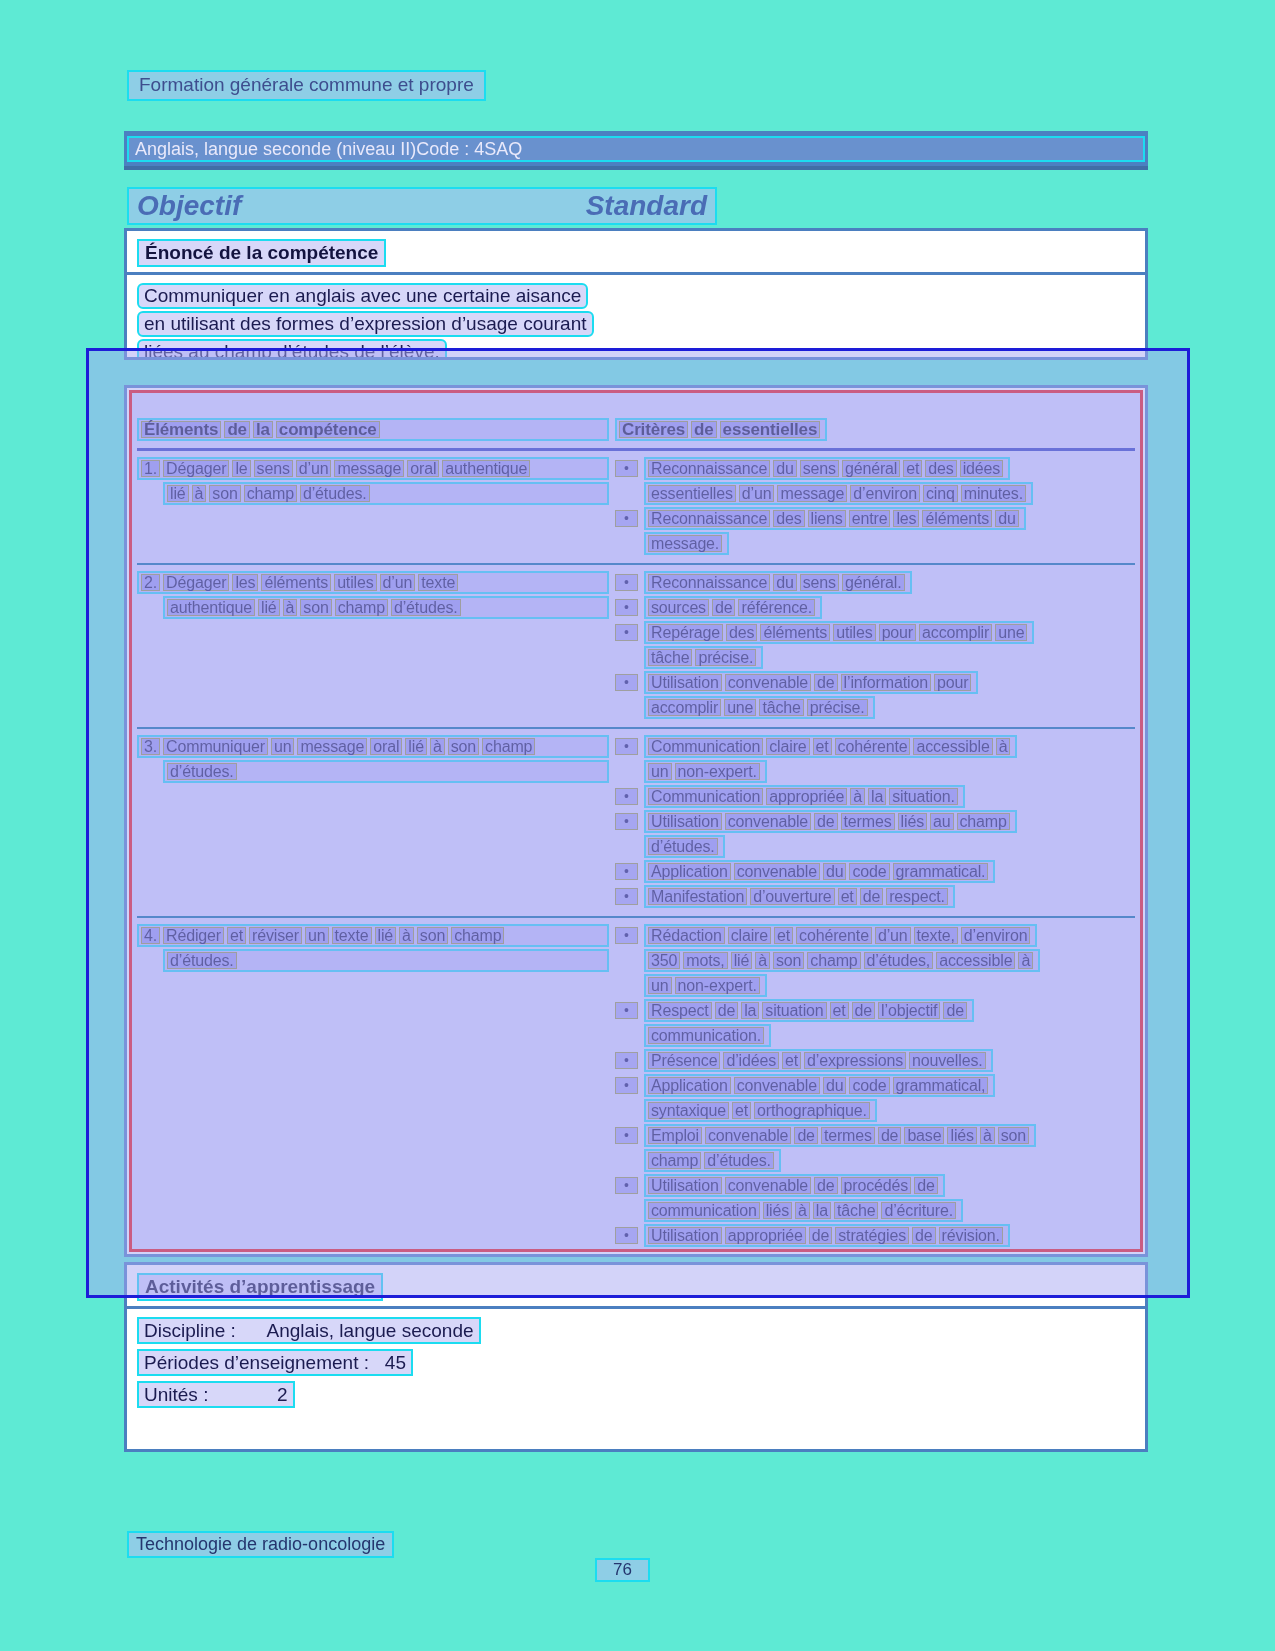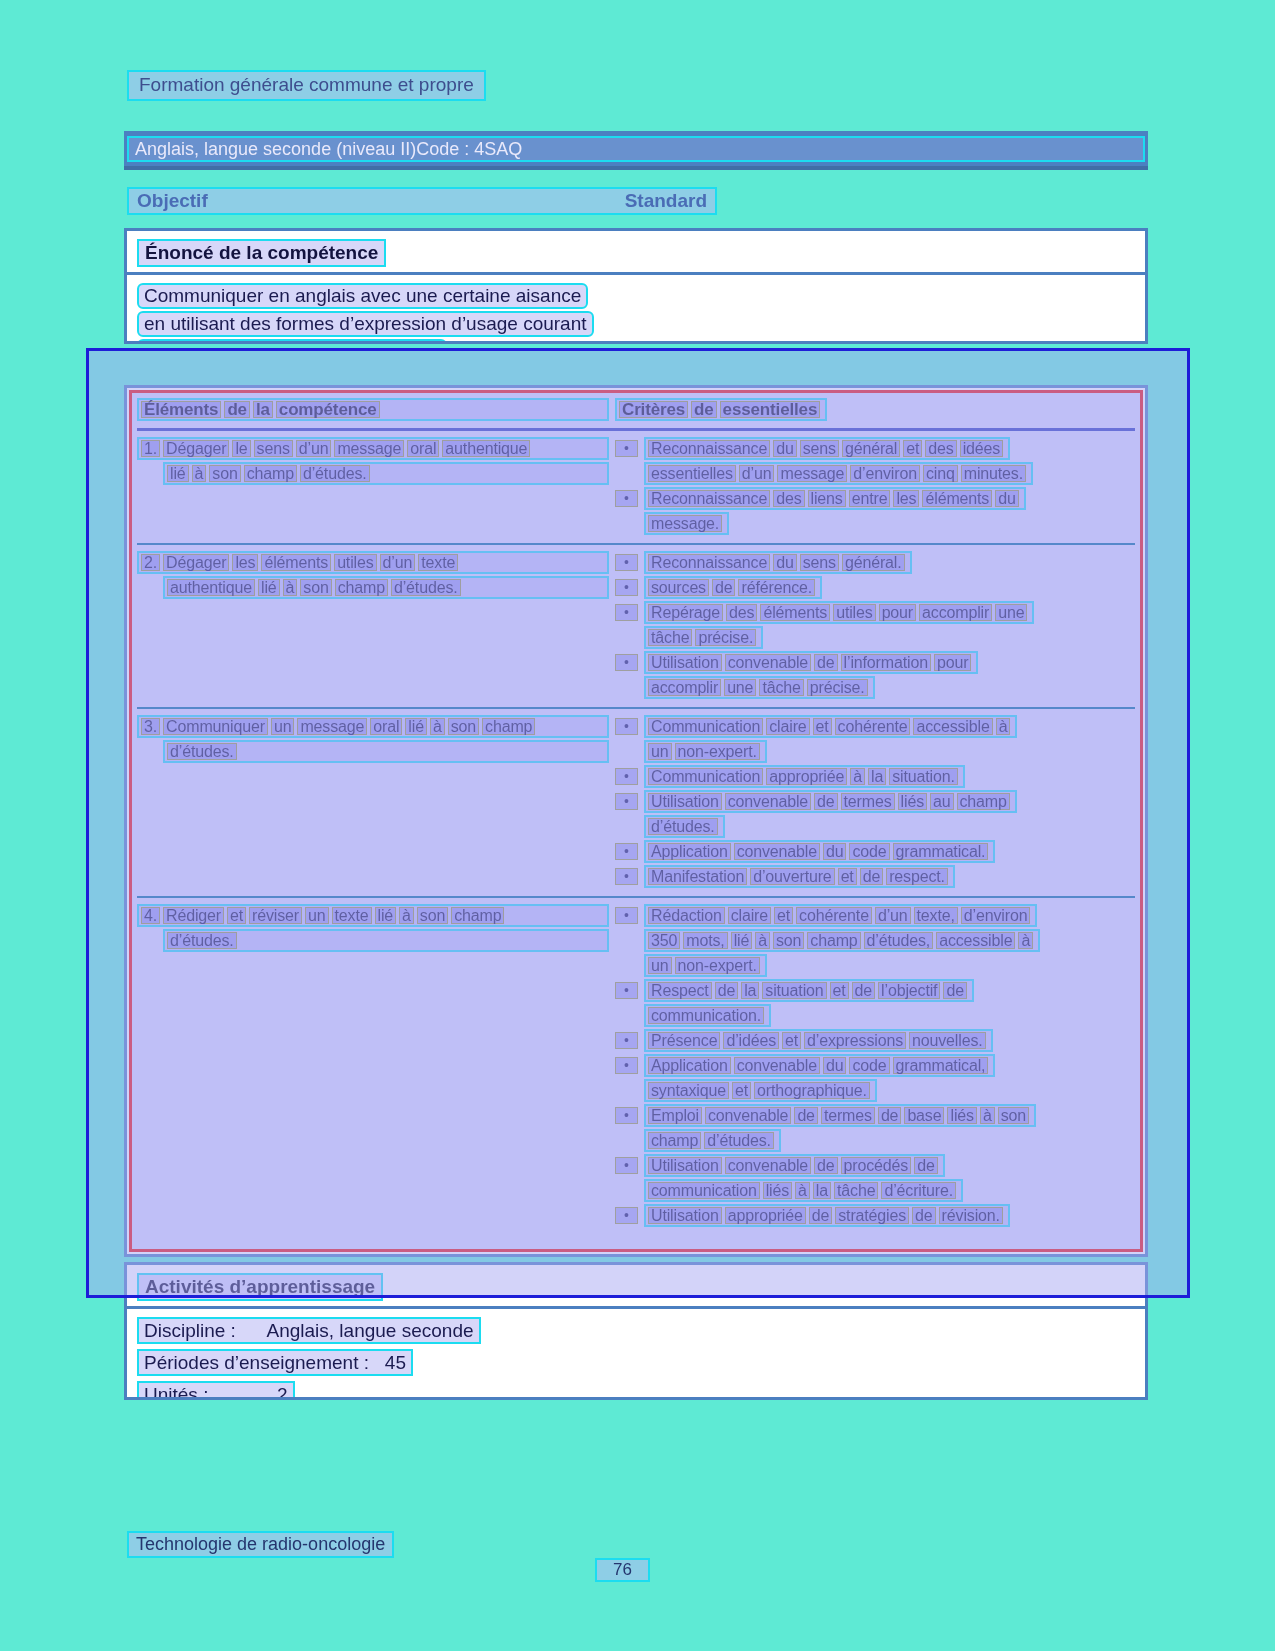--- a/index.html
+++ b/index.html
@@ -13,35 +13,35 @@
        font-size:19px;color:#3e4e8e;}
 
   .bar{position:absolute;left:124px;top:131px;width:1024px;height:35px;
        background:#4b80c1;border-bottom:4px solid #406ea6;box-sizing:content-box;}
   .barline{position:absolute;left:3px;right:3px;top:5px;bottom:4px;display:flex;
        justify-content:flex-start;align-items:center;padding:0 6px;
        background:rgba(195,195,248,.25);color:#e9e9fb;font-size:18px;}
 
   .obj{position:absolute;left:127px;top:187px;width:590px;display:flex;
        justify-content:space-between;padding:1px 8px;}
-  .objtxt{font-weight:bold;color:#4a6cb5;font-size:19px;}
+  .objtxt{font-weight:bold;font-style:italic;color:#4a6cb5;font-size:28px;}
 
   .box{position:absolute;left:124px;width:1024px;border:3px solid #4b7fc0;
        background:#fff;box-sizing:border-box;}
   .btitle{display:inline-block;margin-left:2px;font-weight:bold;font-size:19px;
        color:#13133f;padding:1px 6px;}
   .bsep{border-top:3px solid #4b7fc0;margin:5px -8px 8px;}
 
-  .enonce{top:228px;height:116px;padding:8px 8px;overflow:hidden;}
+  .enonce{top:228px;height:132px;padding:8px 8px;overflow:hidden;}
   .eline{width:fit-content;font-size:19px;line-height:20px;color:#1b1b50;
        padding:1px 5px;margin:0 0 2px 2px;border-radius:6px;}
 
   .tablebox{top:385px;height:872px;overflow:hidden;}
   .red{position:absolute;inset:2px;border:3px solid #ec1010;background:rgba(124,124,238,.30);}
-  .tcontent{position:relative;z-index:1;padding:10px 10px 0;}
+  .tcontent{position:relative;z-index:1;padding:10px 10px 0;margin-top:20px;}
   .thead{display:flex;border-bottom:3px solid #2b3abc;padding-bottom:5px;}
   .tcol1{width:478px;flex:none;}
   .tcol2{flex:1;min-width:0;}
   .trow{display:flex;padding:6px 0;}
   .trow + .trow{border-top:2px solid #0369a1;}
 
   .tl{border:2px solid rgba(28,216,242,.95);background:rgba(148,148,240,.35);
       font-size:16px;line-height:17px;color:#171750;padding:1px 2px;margin-bottom:2px;
       letter-spacing:-0.15px;box-sizing:border-box;}
   .full{margin-right:6px;}
@@ -52,21 +52,21 @@
   
   .wb{display:inline-block;border:1px solid rgba(148,148,46,.85);
       background:rgba(84,84,219,.38);padding:0 2px;margin-right:3px;
       line-height:15px;}
 
   .bullet{display:flex;align-items:flex-start;}
   .bm{width:17px;flex:none;text-align:center;color:#1b1b66;font-size:14px;
       line-height:15px;margin-right:6px;margin-top:3px;}
   .blines{flex:1;min-width:0;}
 
-  .activites{top:1262px;height:138px;padding:8px 8px;overflow:hidden;}
+  .activites{top:1262px;height:190px;padding:8px 8px;overflow:hidden;}
   .aline{width:fit-content;font-size:19px;line-height:23px;color:#1b1b50;
       white-space:pre;padding:0 5px;margin:0 0 5px 2px;}
 
   
   .overlay{position:absolute;left:86px;top:348px;width:1104px;height:950px;
       border:3px solid #1d1dd8;background:rgba(167,167,244,.5);
       z-index:30;pointer-events:none;box-sizing:border-box;}
 
   .foot{position:absolute;left:127px;top:1531px;width:fit-content;
       font-size:18px;color:#25366e;padding:1px 7px;}

